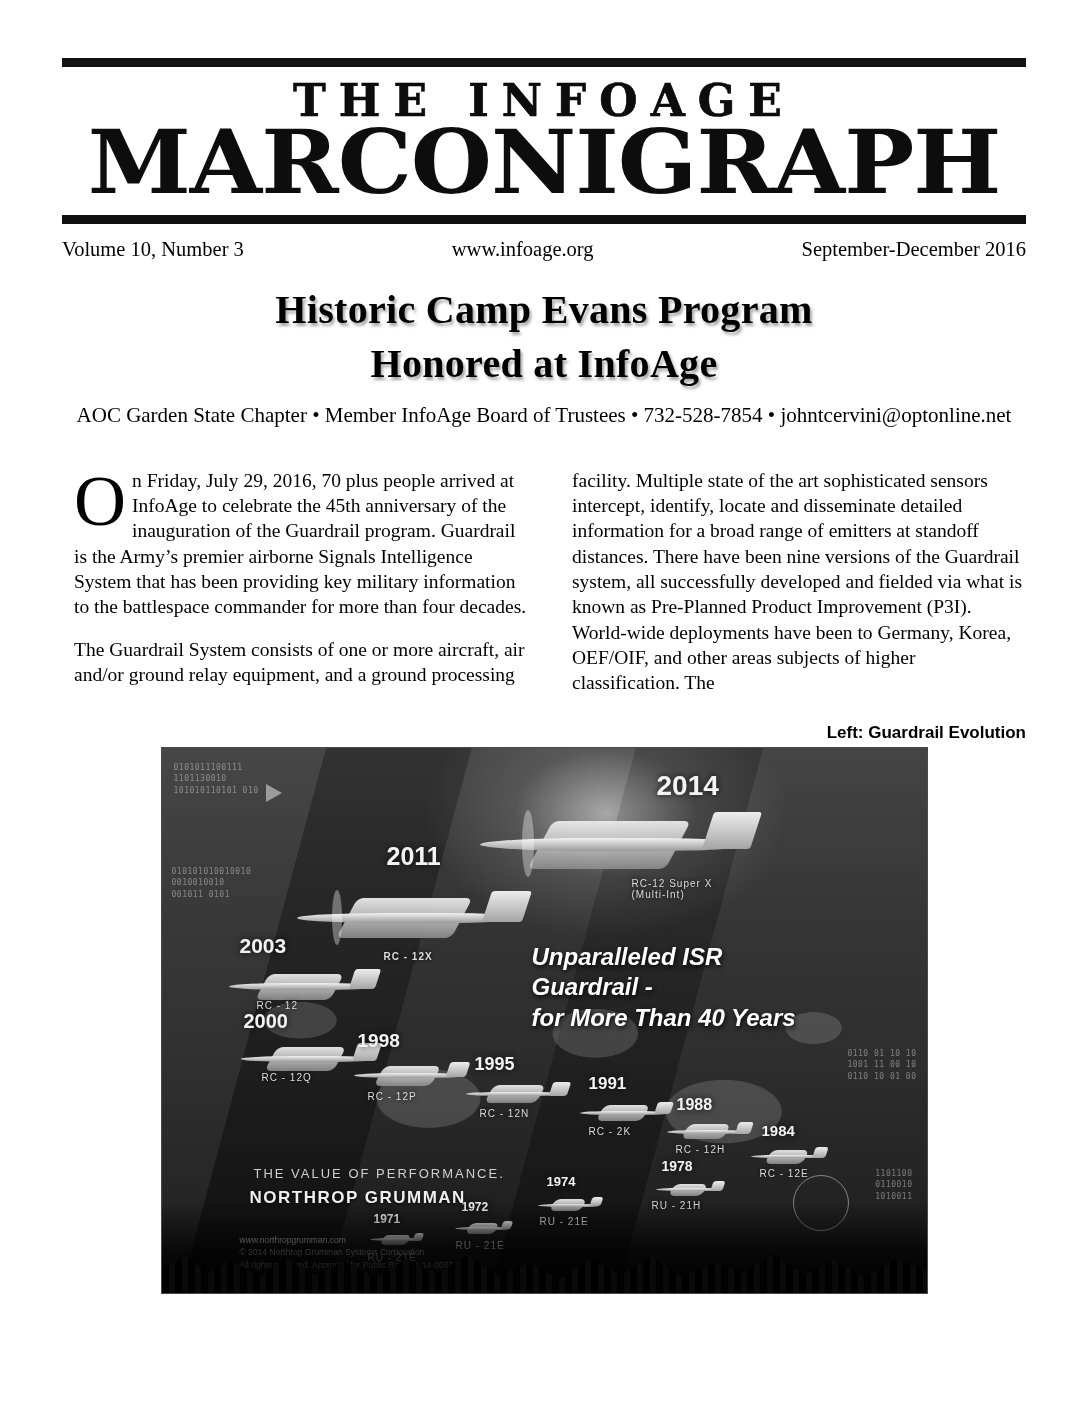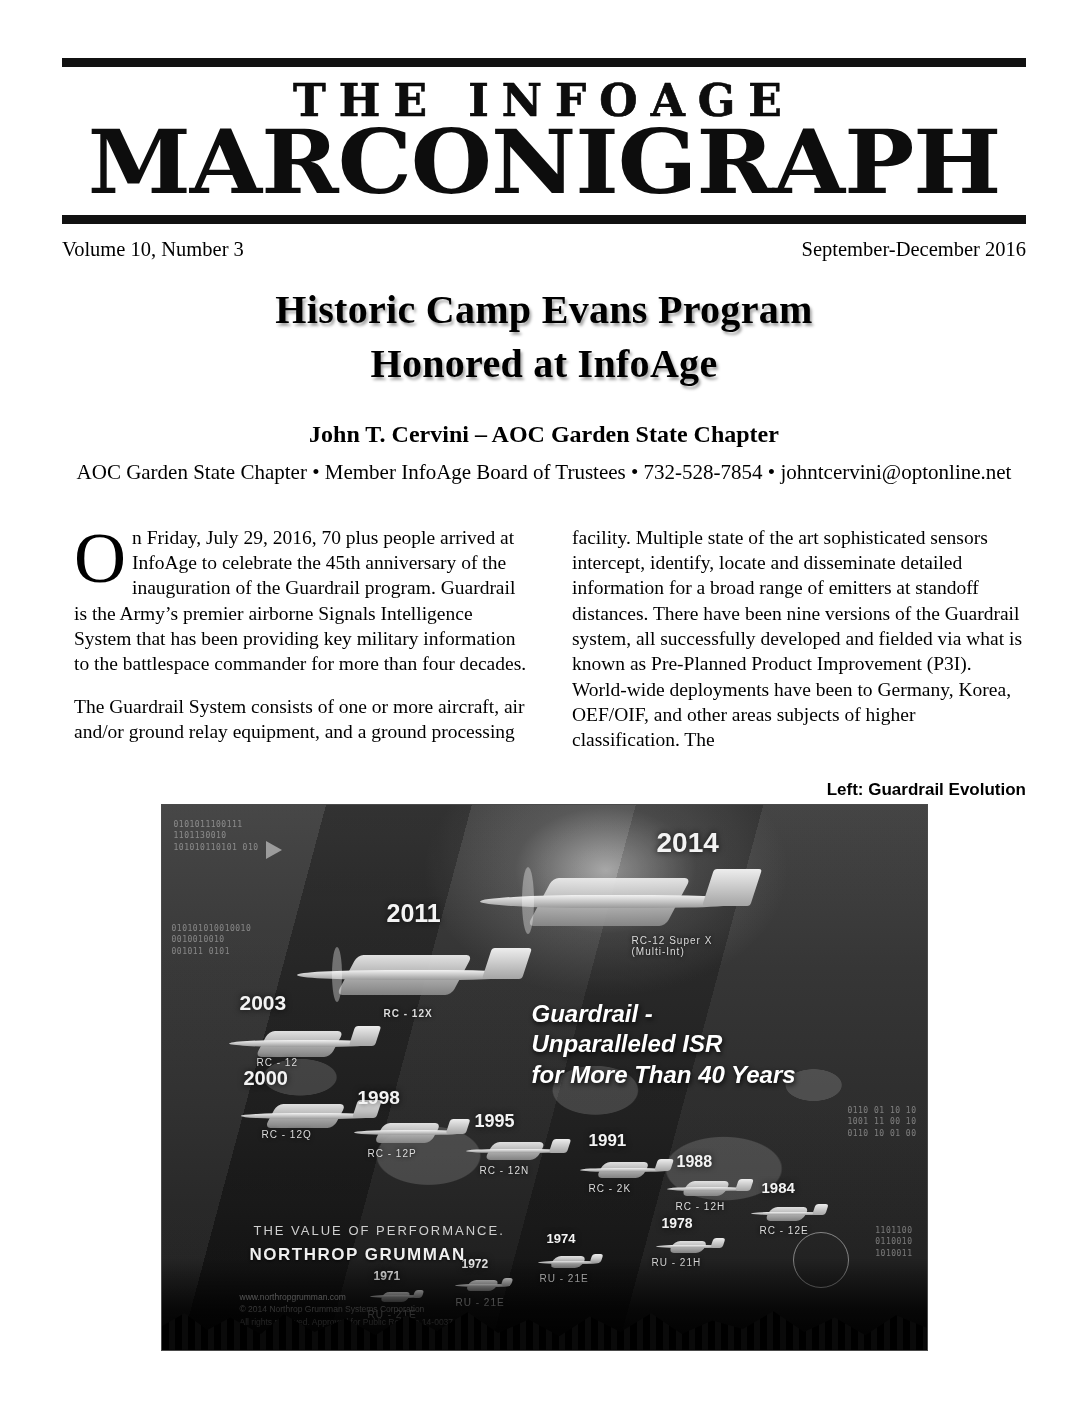--- a/index.html
+++ b/index.html
@@ -276,29 +276,29 @@
 
 <div class="page">
 
   <div class="masthead">
     <div class="masthead-small">THE INFOAGE</div>
     <div class="masthead-big">MARCONIGRAPH</div>
   </div>
 
   <div class="issue-line">
     <div>Volume 10, Number 3</div>
+    <div class="center">www.infoage.org</div>
     <div>September-December 2016</div>
   </div>
 
   <div class="headline">
     <span class="l1">Historic Camp Evans Program</span>
     <span class="l2">Honored at InfoAge</span>
   </div>
 
-  <div class="byline">John T. Cervini – AOC Garden State Chapter</div>
   <div class="byline-sub">AOC Garden State Chapter • Member InfoAge Board of Trustees • 732-528-7854 • johntcervini@optonline.net</div>
 
   <div class="columns">
     <div class="col">
       <p class="dropcap">On Friday, July 29, 2016, 70 plus people arrived at InfoAge to celebrate the 45th anniversary of the inauguration of the Guardrail program. Guardrail is the Army’s premier airborne Signals Intelligence System that has been providing key military information to the battlespace commander for more than four decades.</p>
       <p>The Guardrail System consists of one or more aircraft, air and/or ground relay equipment, and a ground processing</p>
     </div>
     <div class="col">
       <p>facility. Multiple state of the art sophisticated sensors intercept, identify, locate and disseminate detailed information for a broad range of emitters at standoff distances. There have been nine versions of the Guardrail system, all successfully developed and fielded via what is known as Pre-Planned Product Improvement (P3I). World-wide deployments have been to Germany, Korea, OEF/OIF, and other areas subjects of higher classification. The</p>
     </div>
@@ -453,22 +453,22 @@
       <div class="body">
           <div class="wing"></div>
           <div class="fuse"></div>
           <div class="tail"></div>
         </div>
     </div>
     <div class="plane-year" style="left:212px; top:464px; font-size:12px;">1971</div>
     <div class="plane-model" style="left:206px; top:504px;">RU - 21E</div>
 
     <div class="fig-slogan">
+      <div>Unparalleled ISR</div>
       <div>Guardrail -</div>
-      <div>Unparalleled ISR</div>
       <div>for More Than 40 Years</div>
     </div>
 
     <div class="fig-tagline">THE VALUE OF PERFORMANCE.</div>
     <div class="fig-brand">NORTHROP GRUMMAN</div>
     <div class="fig-url" style="white-space:pre;">www.northropgrumman.com
 © 2014 Northrop Grumman Systems Corporation
 All rights reserved. Approved for Public Release 14-0037</div>
     <div class="fig-radar"></div>
     <div class="fig-trees"></div>

